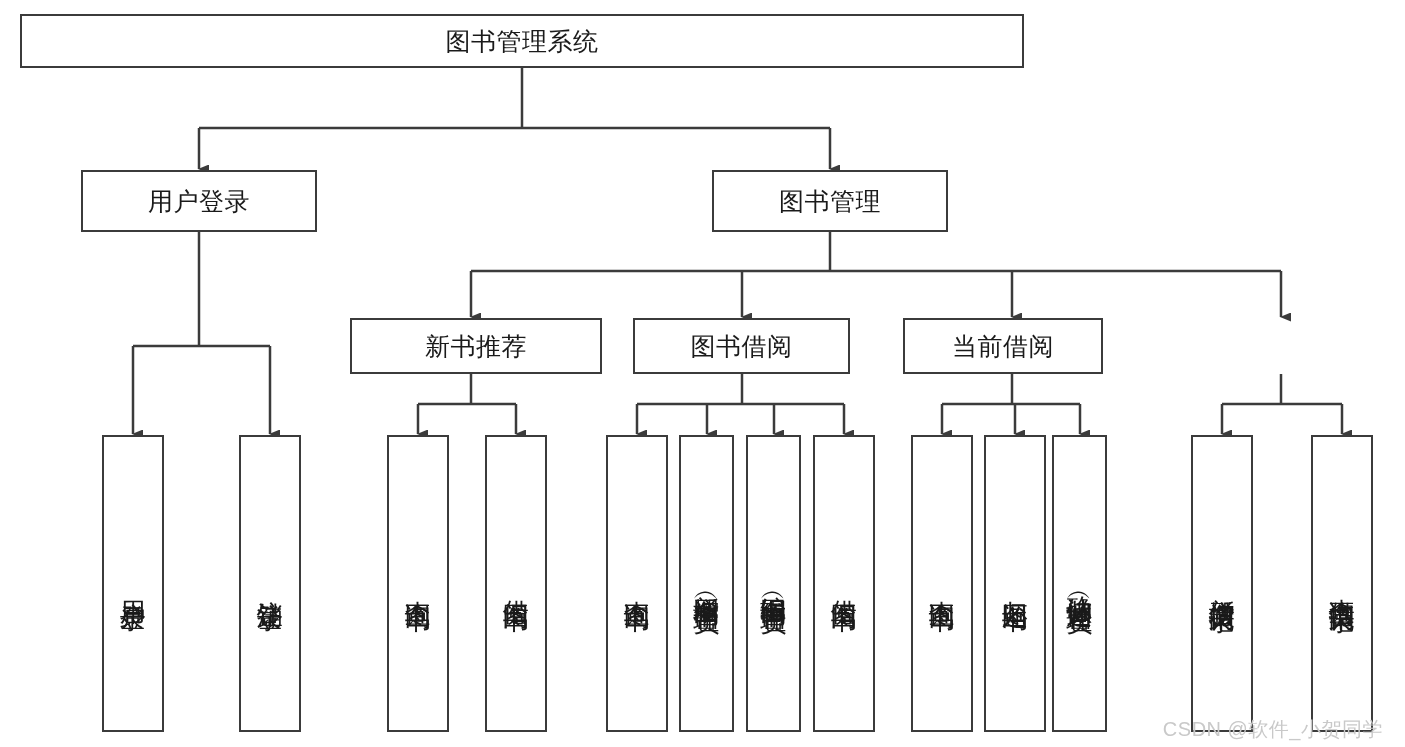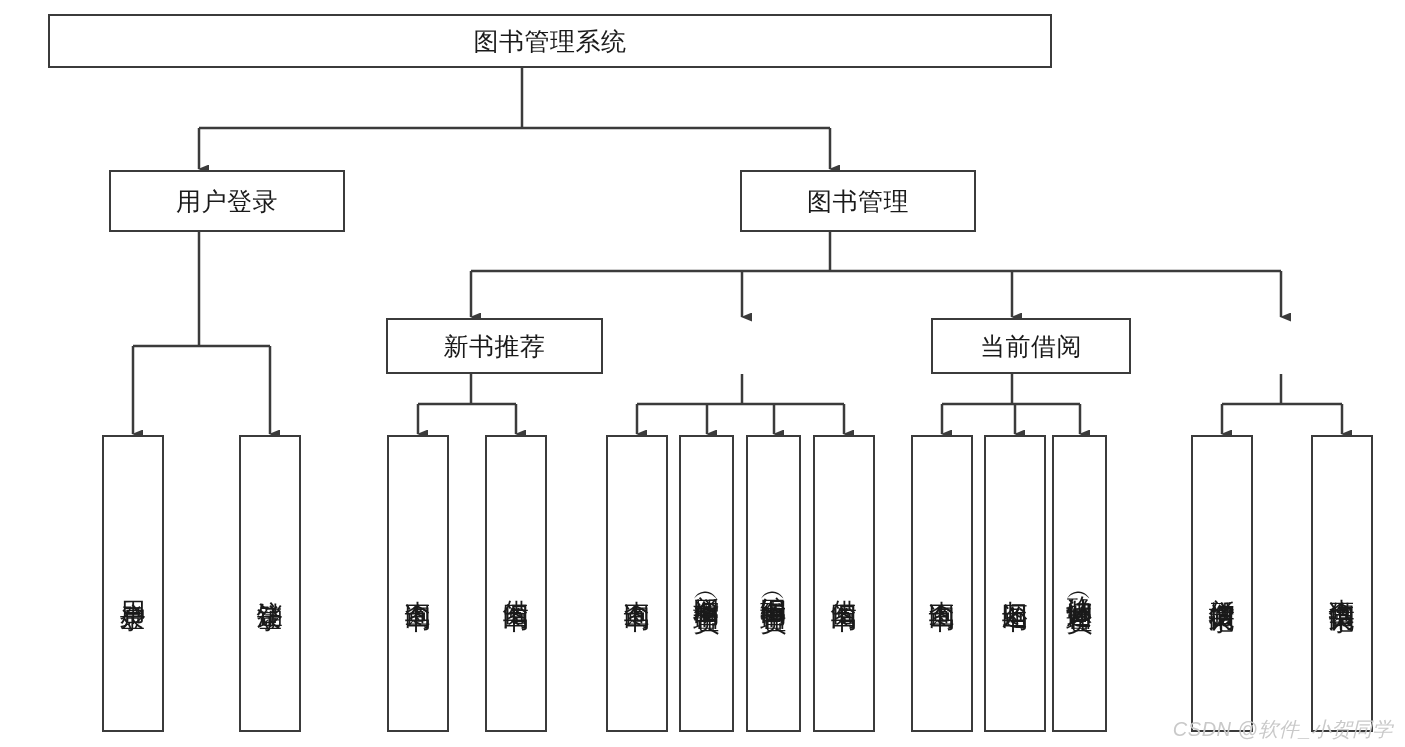--- a/index.html
+++ b/index.html
@@ -35,45 +35,43 @@
     display: flex;
     align-items: center;
     justify-content: center;
     text-align: center;
     z-index: 2;
   }
   .node.horiz {
     font-size: 25px;
     letter-spacing: 0.5px;
     line-height: 1.2;
-    margin-left: 28px;
   }
   .node.vert {
     writing-mode: vertical-rl;
     text-orientation: upright;
     font-size: 26px;
     line-height: 1.25;
     letter-spacing: 2px;
     padding: 6px 0;
   }
   .node.vert .vlabel {
     writing-mode: vertical-rl;
     text-orientation: upright;
     white-space: nowrap;
   }
   #watermark {
     position: absolute;
-    right: 12px;
+    right: 22px;
     bottom: 4px;
     font-size: 20px;
     color: #c9c9c9;
     white-space: nowrap;
     z-index: 5;
     letter-spacing: 0.5px;
-    font-style: italic;
   }
 </style>
 </head>
 <body>
 
 <div id="canvas">
 
   <svg id="edges" viewBox="0 0 1405 747" width="1405" height="747" xmlns="http://www.w3.org/2000/svg">
     <defs>
       <marker id="arrow" markerWidth="9" markerHeight="11" refX="4.5" refY="10" orient="auto" markerUnits="userSpaceOnUse">
@@ -121,22 +119,25 @@
       <span>图书管理系统</span>
     </div>
 
   <div class="node horiz" style="left: 81px; top: 170px; width: 236px; height: 62px;">
       <span>用户登录</span>
     </div>
   <div class="node horiz" style="left: 712px; top: 170px; width: 236px; height: 62px;">
       <span>图书管理</span>
     </div>
 
-  <div class="node horiz" style="left: 358px; top: 318px; width: 217px; height: 56px;">
+  <div class="node horiz" style="left: 350px; top: 318px; width: 252px; height: 56px;">
       <span>新书推荐</span>
+    </div>
+  <div class="node horiz" style="left: 633px; top: 318px; width: 217px; height: 56px;">
+      <span>图书借阅</span>
     </div>
   <div class="node horiz" style="left: 903px; top: 318px; width: 200px; height: 56px;">
       <span>当前借阅</span>
     </div>
 
   <div class="node vert" style="left: 102px; top: 435px; width: 62px; height: 297px;">
       <span class="vlabel">用户登录</span>
     </div>
   <div class="node vert" style="left: 239px; top: 435px; width: 62px; height: 297px;">
       <span class="vlabel">注销登录</span>

